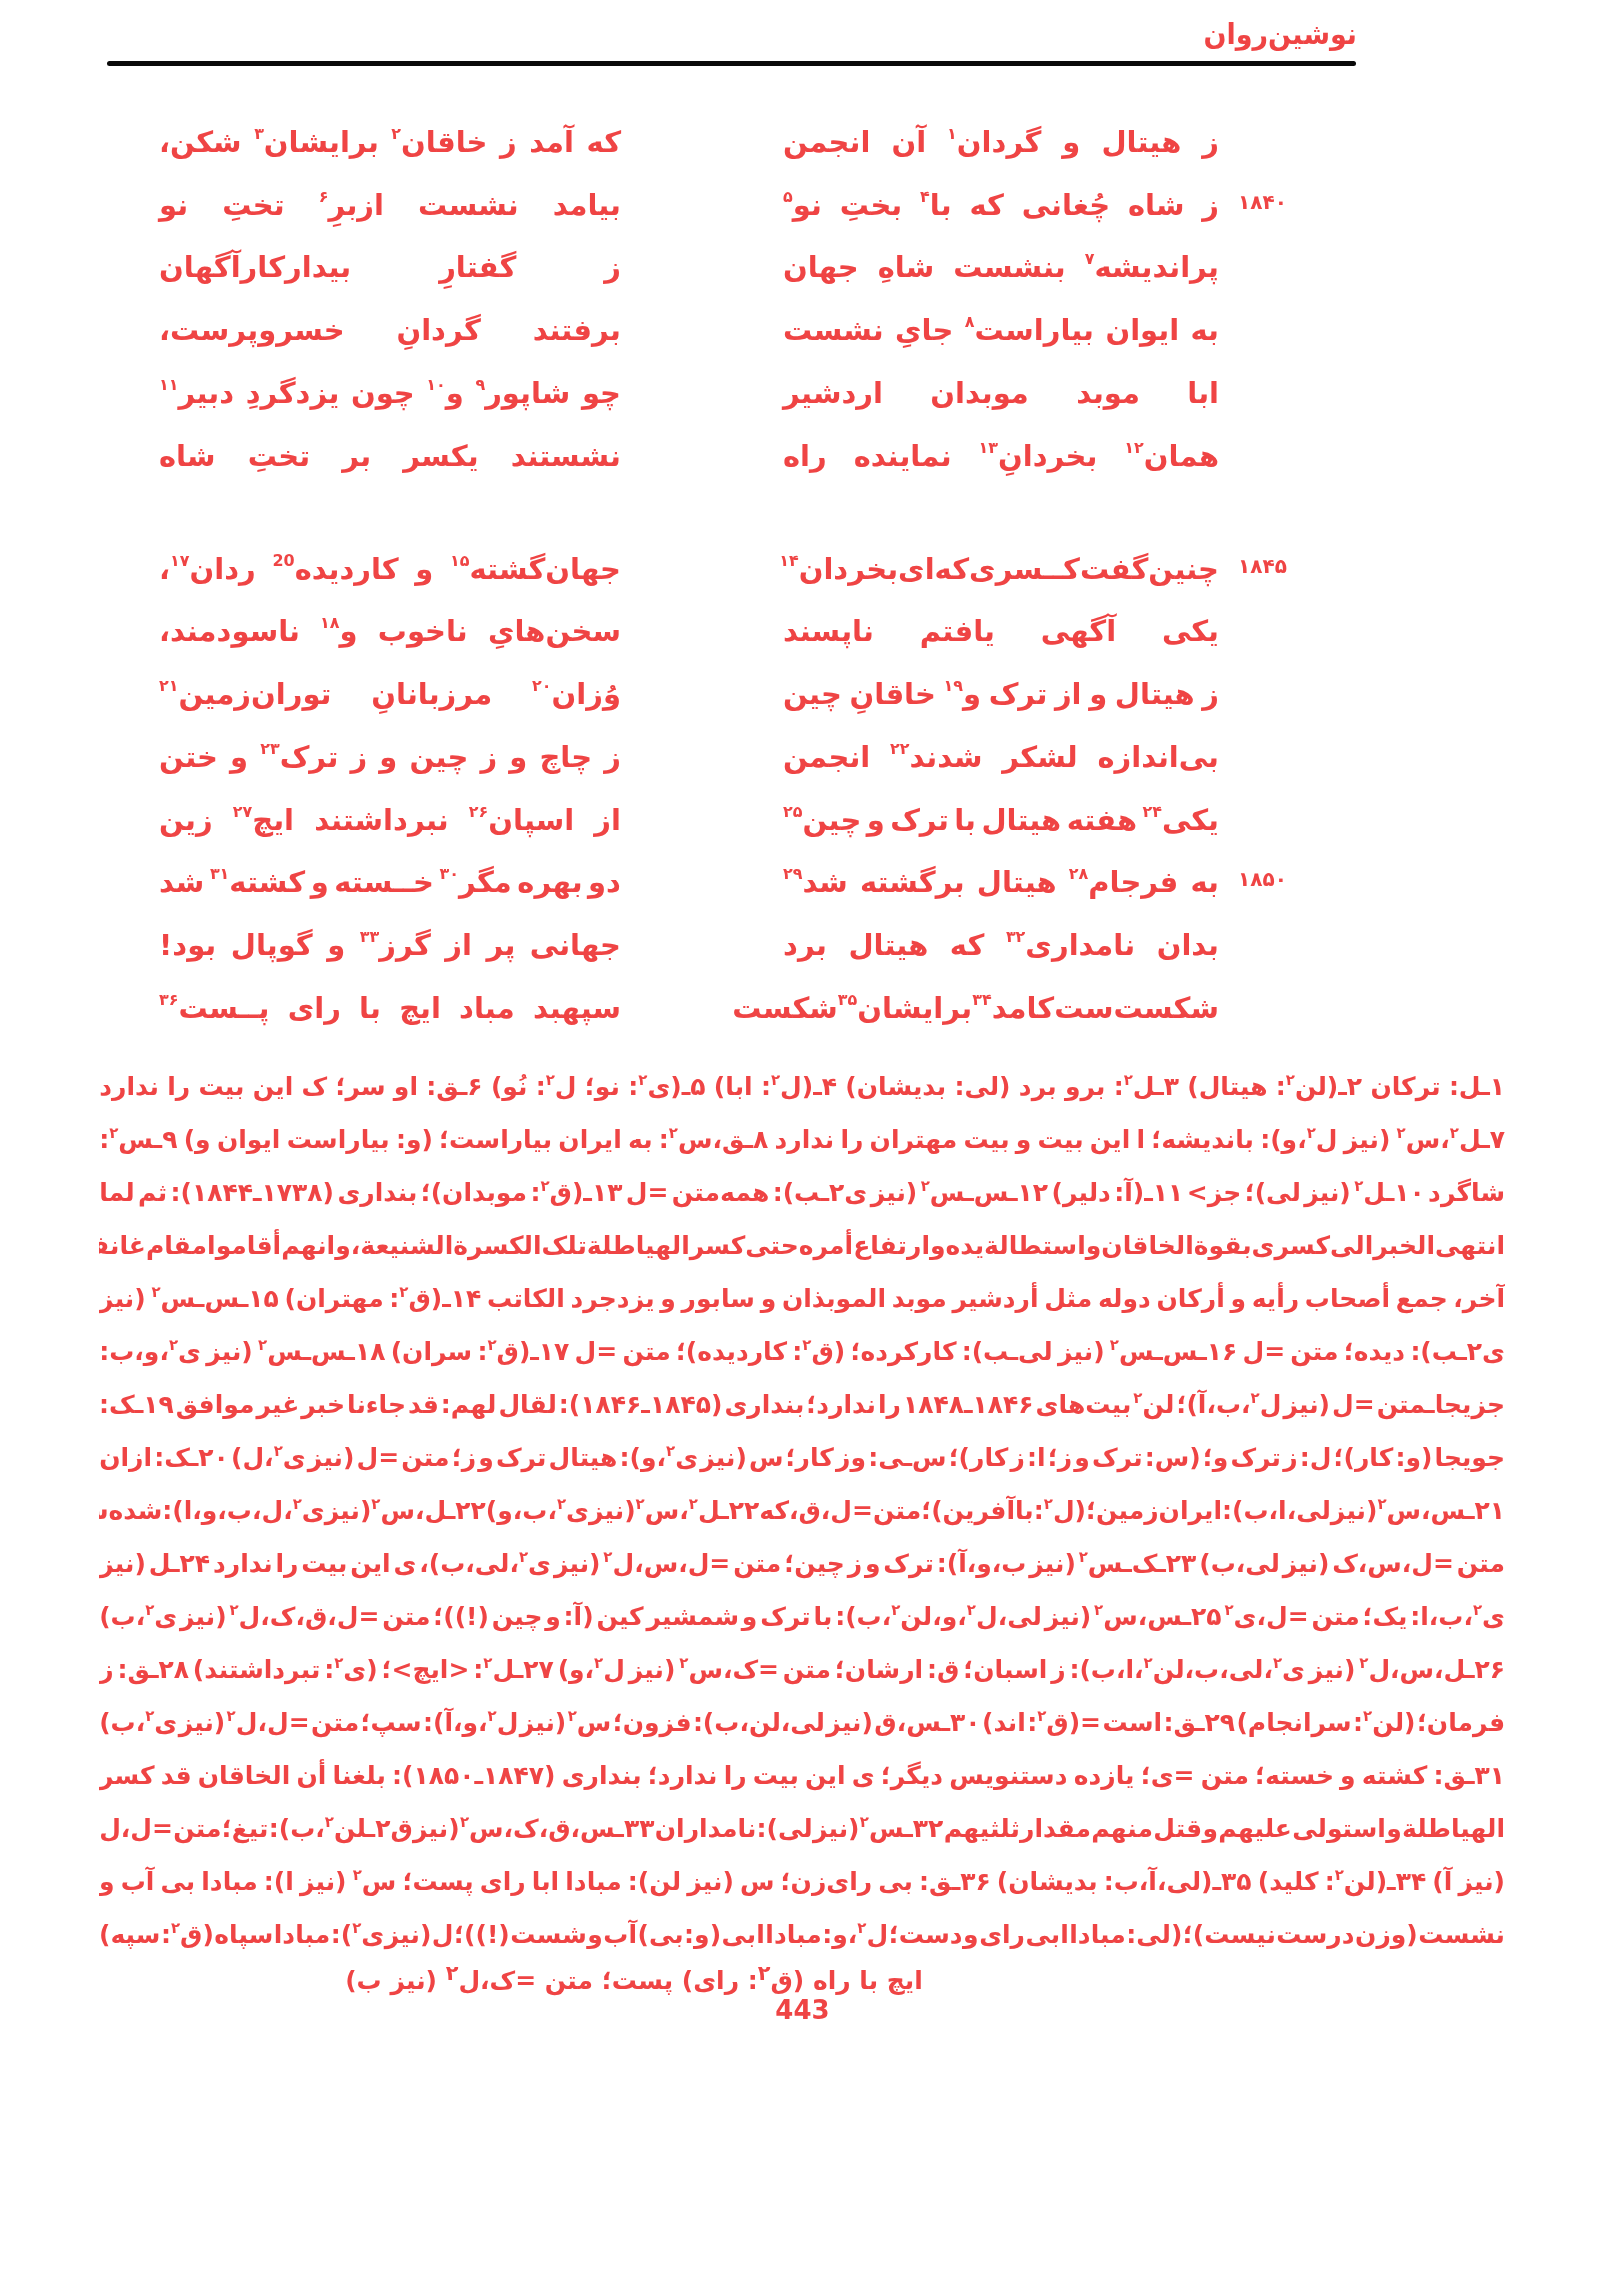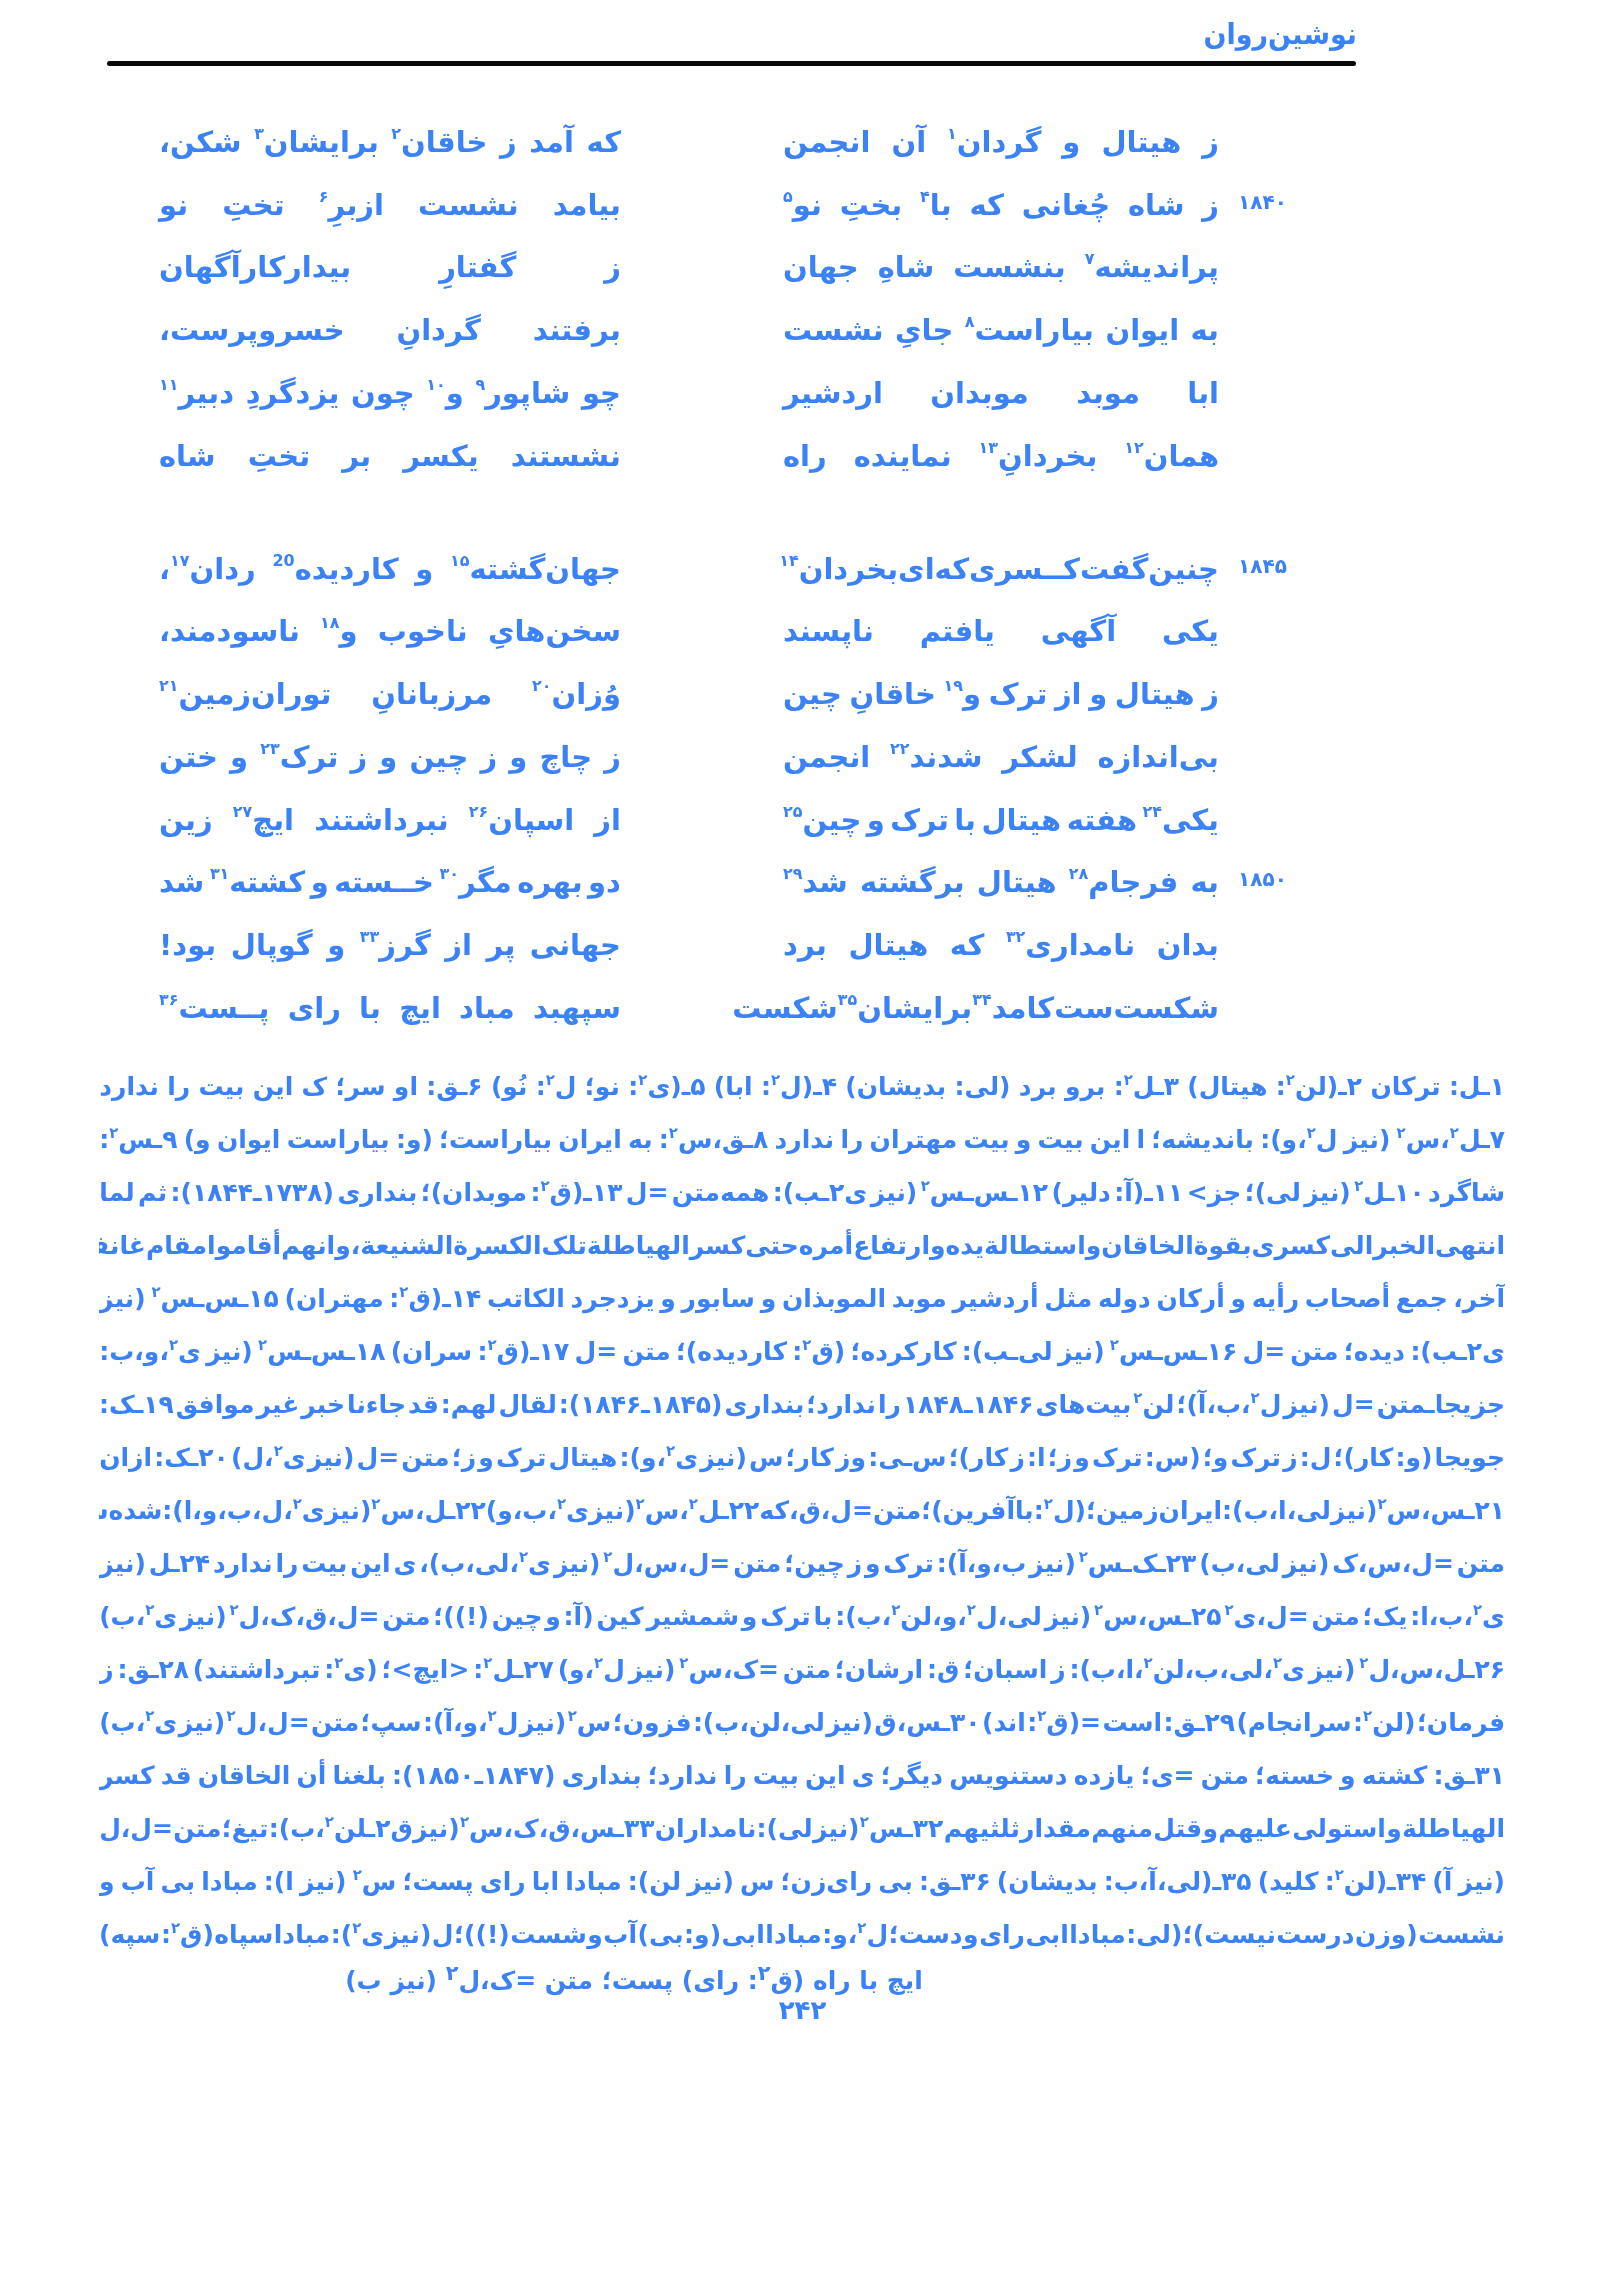--- a/index.html
+++ b/index.html
@@ -1,21 +1,21 @@
 <!DOCTYPE html>
 <html lang="fa" dir="rtl"><head>
 <meta charset="utf-8">
 <style>
   html,body{margin:0;padding:0;background:#e8e8e4;}
   .page{
     position:relative;
     width:1607px;height:2292px;
     margin:0 auto;
     background:#ffffff;
-    color:#3b82f6;
+    color:#ef4444;
     font-family:"DejaVu Sans", sans-serif;
     direction:rtl;
     overflow:hidden;
   }
   
   .running-head{
     position:absolute;top:19.3px;right:249px;
     font-size:27px;font-weight:bold;
     letter-spacing:0px;
     transform:scaleY(1.05);
@@ -662,16 +662,16 @@
         <span class="w">(نیز</span>
         <span class="w">ی<sup>۲</sup>):</span>
         <span class="w">مبادا</span>
         <span class="w">سپاه</span>
         <span class="w">(ق<sup>۲</sup>:</span>
         <span class="w">سپه)</span>
       </div>
       <div class="fn-last">ایچ با راه (ق<sup>۲</sup>: رای) پست؛ متن =ک،ل<sup>۲</sup> (نیز ب)</div>
     </section>
 
-  <div class="page-number">۲۴۲</div>
+  <div class="page-number">443</div>
 
 </div>
 
 
 </body></html>

